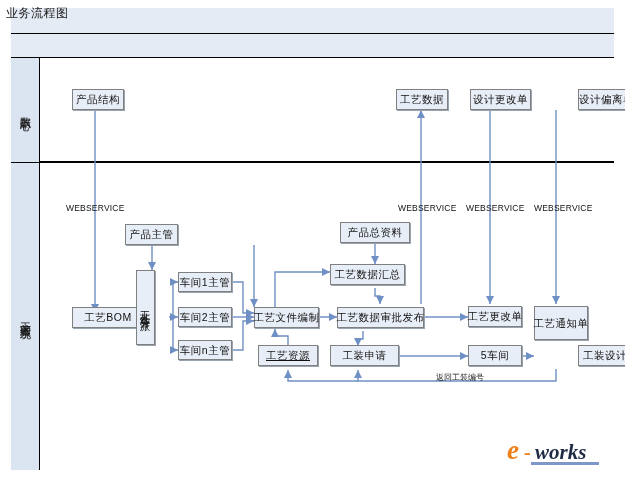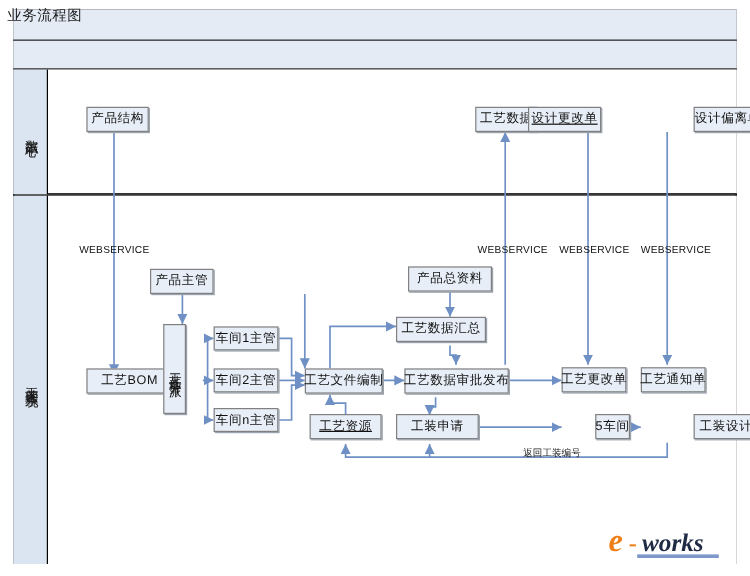--- a/index.html
+++ b/index.html
@@ -215,21 +215,21 @@
 
       <path d="M519,356 L534,356"></path>
 
       <path d="M556,369 L556,381 L358,381 L358,370"></path>
       <path d="M358,381 L288,381 L288,370"></path>
     </g>
   </svg>
 
   <div class="node" style="left:72px;top:89px;width:52px;height:21px;">产品结构</div>
   <div class="node" style="left:396px;top:89px;width:52px;height:21px;">工艺数据</div>
-  <div class="node" style="left:440px;top:89px;width:61px;height:21px;text-decoration:underline;">设计更改单</div>
+  <div class="node" style="left:470px;top:89px;width:61px;height:21px;">设计更改单</div>
   <div class="node" style="left:530px;top:89px;width:57px;height:21px;margin-left:48px;">设计偏离单</div>
 
   <div class="lbl" style="left:66px;top:203px;">WEBSERVICE</div>
   <div class="lbl" style="left:398px;top:203px;">WEBSERVICE</div>
   <div class="lbl" style="left:466px;top:203px;">WEBSERVICE</div>
   <div class="lbl" style="left:534px;top:203px;">WEBSERVICE</div>
 
   <div class="node" style="left:125px;top:224px;width:53px;height:21px;">产品主管</div>
   <div class="node" style="left:340px;top:222px;width:70px;height:21px;">产品总资料</div>
 
@@ -241,25 +241,25 @@
   <div class="node" style="left:178px;top:307px;width:54px;height:20px;">车间2主管</div>
   <div class="node" style="left:178px;top:340px;width:54px;height:20px;">车间n主管</div>
 
   <div class="node" style="left:254px;top:307px;width:65px;height:21px;">工艺文件编制</div>
 
   <div class="node" style="left:337px;top:307px;width:87px;height:21px;">工艺数据审批发布</div>
 
   <div class="node" style="left:330px;top:264px;width:75px;height:21px;">工艺数据汇总</div>
 
   <div class="node" style="left:468px;top:306px;width:54px;height:21px;">工艺更改单</div>
-  <div class="node" style="left:534px;top:306px;width:54px;height:21px;text-align:right;">工艺通知单</div>
+  <div class="node" style="left:534px;top:306px;width:54px;height:34px;text-align:right;">工艺通知单</div>
 
   <div class="node" style="left:258px;top:345px;width:60px;height:21px;text-decoration:underline;">工艺资源</div>
   <div class="node" style="left:330px;top:345px;width:69px;height:21px;">工装申请</div>
-  <div class="node" style="left:496px;top:345px;width:29px;height:21px;">5车间</div>
+  <div class="node" style="left:468px;top:345px;width:54px;height:21px;">5车间</div>
   <div class="node" style="left:534px;top:345px;width:54px;height:21px;margin-left:44px;">工装设计</div>
 
   <div class="lbl-cn" style="left:436px;top:372px;">返回工装编号</div>
 
   <div class="logo">
     <svg width="104" height="30" viewBox="0 0 104 30">
       <text x="2" y="22" font-family="Liberation Serif, serif" font-size="27" font-style="italic" font-weight="bold" fill="#ef8019">e</text>
       <text x="19" y="22" font-family="Liberation Serif, serif" font-size="20" font-weight="bold" fill="#ef8019">-</text>
       <text x="30" y="22" font-family="Liberation Serif, serif" font-size="21" font-style="italic" font-weight="bold" fill="#1f2a44">works</text>
       <rect x="26" y="25" width="68" height="3" fill="#7e97c9"></rect>

